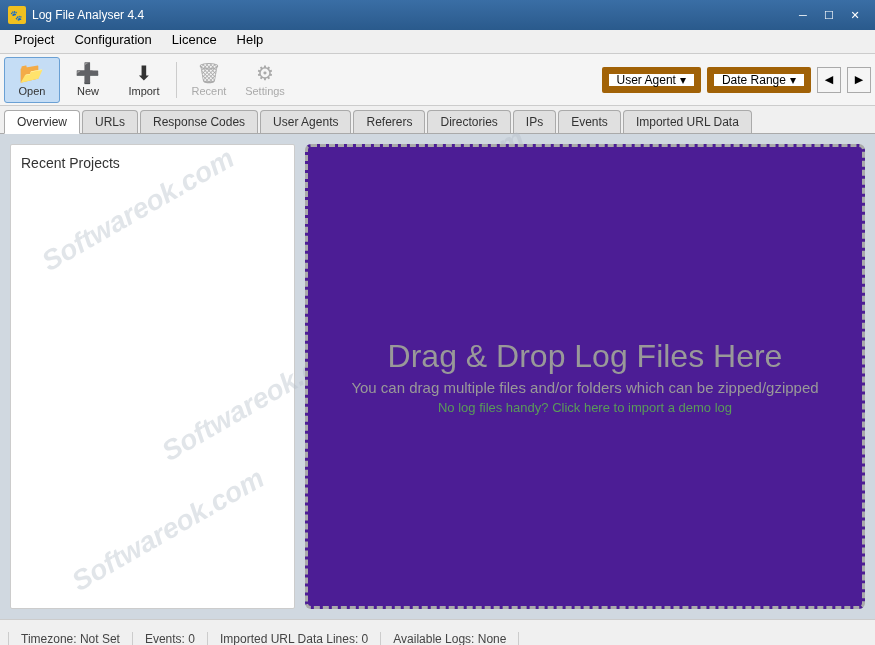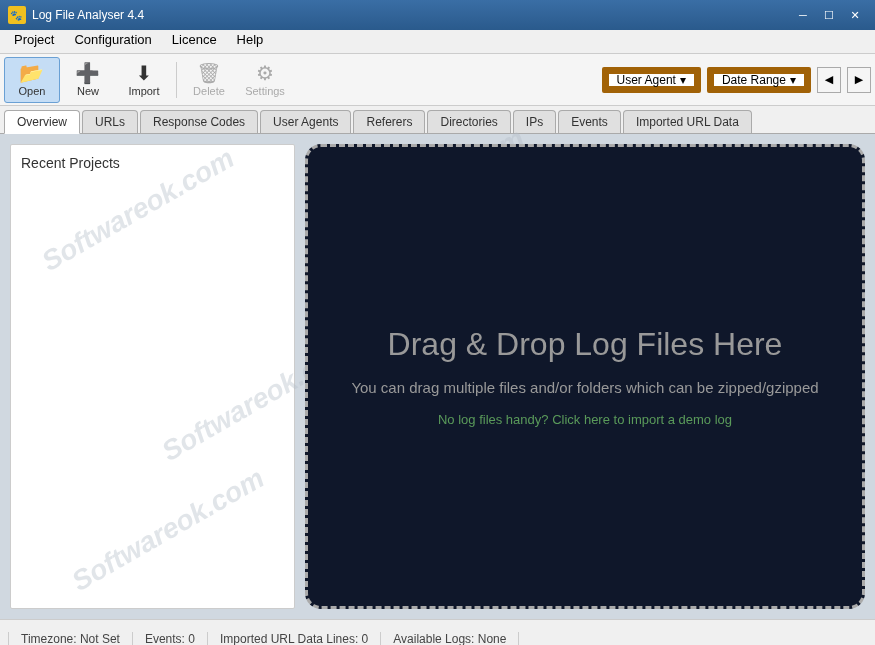--- a/index.html
+++ b/index.html
@@ -172,28 +172,28 @@
       font-size: 14px;
       font-weight: normal;
       color: #333;
       margin-bottom: 8px;
     }
 
     
     #drop-zone {
       flex: 1;
       border: 3px dashed #aaa;
-      border-radius: 16px;
-      background: #0f172a;
+      border-radius: 6px;
+      background: #4c1d95;
       display: flex;
       flex-direction: column;
       align-items: center;
       justify-content: center;
       text-align: center;
-      gap: 16px;
+      gap: 4px;
       position: relative;
     }
     #drop-zone .drop-title {
       font-size: 32px;
       color: #999;
       font-weight: 300;
     }
     #drop-zone .drop-subtitle {
       font-size: 15px;
       color: #999;
@@ -252,21 +252,21 @@
     <span class="tb-icon">➕</span>
     <span>New</span>
   </button>
   <button class="toolbar-btn">
     <span class="tb-icon">⬇</span>
     <span>Import</span>
   </button>
   <div class="toolbar-separator"></div>
   <button class="toolbar-btn disabled">
     <span class="tb-icon">🗑</span>
-    <span>Delete</span>
+    <span>Recent</span>
   </button>
   <button class="toolbar-btn disabled">
     <span class="tb-icon">⚙</span>
     <span>Settings</span>
   </button>
   <div class="toolbar-right">
     <div class="toolbar-dropdown">
       <span>User Agent</span>
       <span>▾</span>
     </div>

